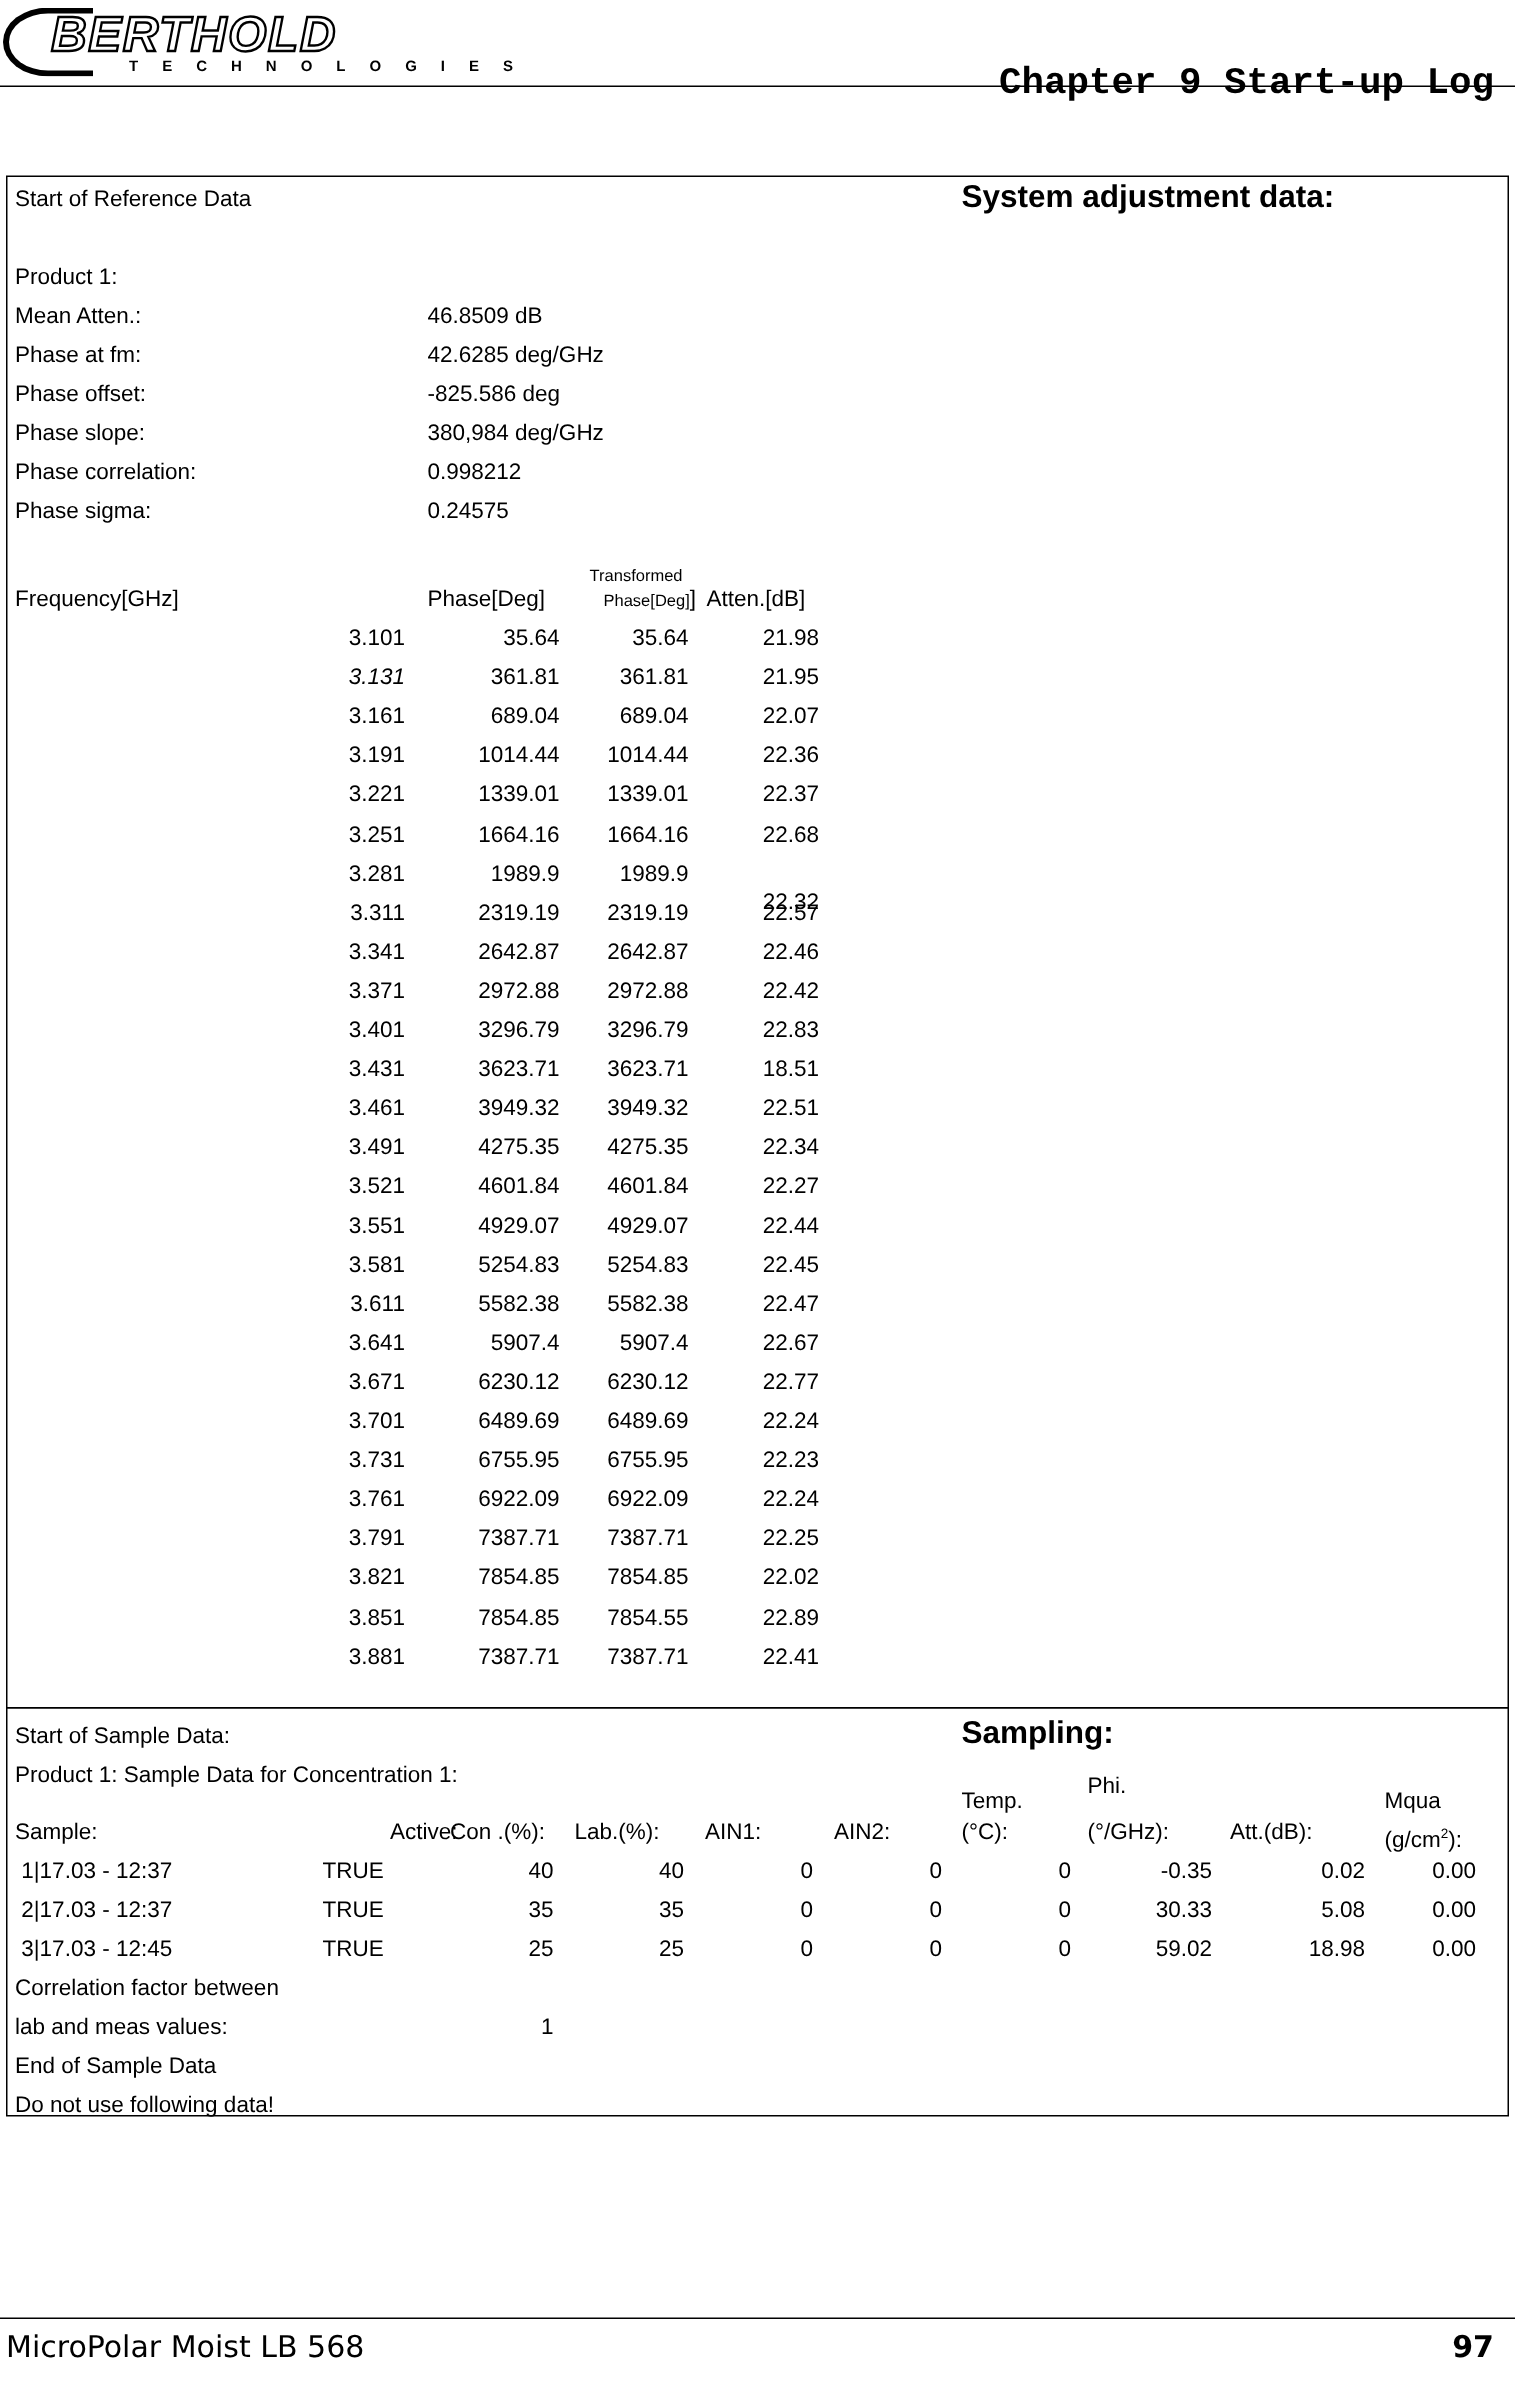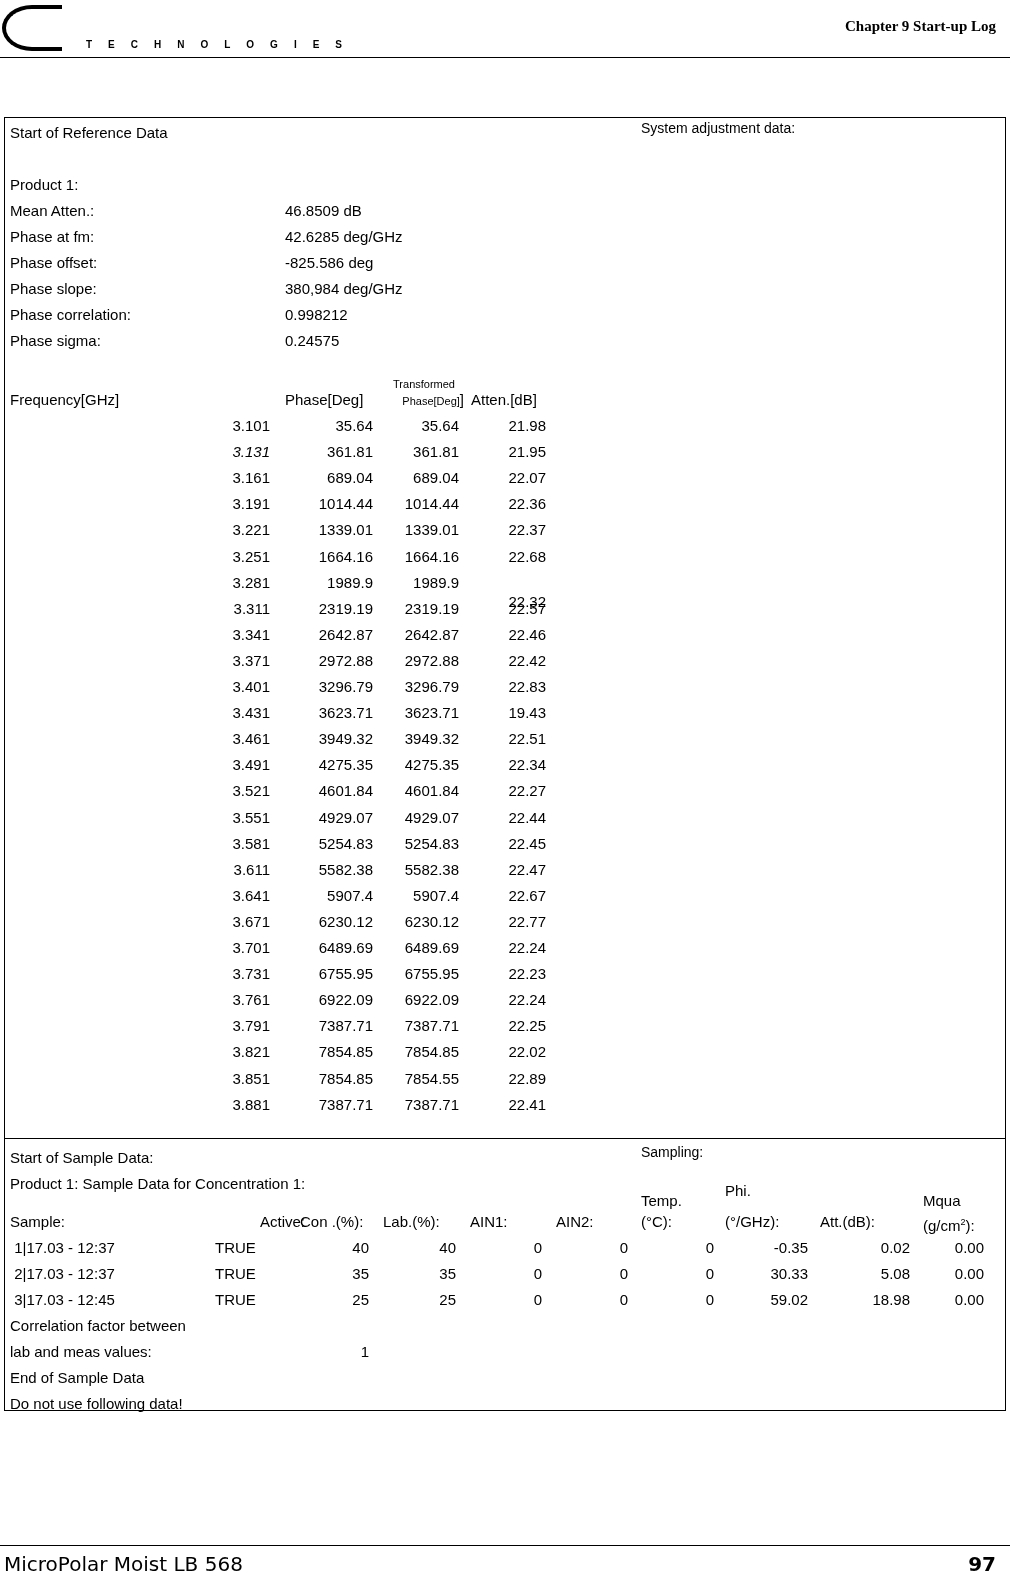--- a/index.html
+++ b/index.html
@@ -4,42 +4,43 @@
 <style>
   * { margin:0; padding:0; box-sizing:border-box; }
   html, body { width:1010px; height:1596px; background:#ffffff; overflow:hidden; }
   body { position:relative; font-family:"Liberation Sans", sans-serif; color:#000; }
 
   .header { position:absolute; left:0; top:0; width:1010px; height:58px; border-bottom:1.5px solid #000; }
   .logo { position:absolute; left:0; top:2px; width:300px; height:52px; }
   .logo-arc { position:absolute; left:2px; top:3px; width:60px; height:46px; border:4px solid #000; border-right:none; border-radius:30px 0 0 30px / 23px 0 0 23px; }
   .logo-word { position:absolute; left:34px; top:2px; font-family:"Liberation Sans", sans-serif; font-style:italic; font-weight:bold; font-size:33px; letter-spacing:1px; color:#fff; -webkit-text-stroke:1.6px #000; }
   .logo-sub { position:absolute; left:86px; top:37px; font-family:"Liberation Sans", sans-serif; font-weight:bold; font-size:10px; letter-spacing:16px; }
-  .chapter-title { position:absolute; right:14px; top:18px; font-family:Liberation Serif, serif; font-weight:bold; font-size:15px; }
+  .chapter-title { position:absolute; right:14px; top:41px; font-family:Liberation Mono, monospace; font-weight:bold; font-size:25px; }
 
   .box { position:absolute; left:4px; width:1002px; border:1.5px solid #000; }
   .box-ref { top:117px; height:1022px; }
   .box-sample { top:1138px; height:273px; }
 
   .t { position:absolute; font-size:15px; white-space:nowrap; line-height:18px; }
   .r { text-align:right; }
-  .bold-h { position:absolute; font-weight:normal; font-size:14px; white-space:nowrap; }
+  .bold-h { position:absolute; font-weight:bold; font-size:21px; white-space:nowrap; }
   .small { font-size:11px; }
   sup { font-size:9px; }
 
   .footer { position:absolute; left:0; top:1545px; width:1010px; border-top:1.5px solid #000; }
   .footer-left { position:absolute; left:4px; top:6px; font-family:"DejaVu Sans", sans-serif; font-size:20px; }
   .footer-right { position:absolute; right:14px; top:6px; font-family:"DejaVu Sans", sans-serif; font-weight:bold; font-size:20px; }
 </style>
 </head>
 <body>
 
 <div class="header">
   <div class="logo">
     <div class="logo-arc"></div>
+    <div class="logo-word">BERTHOLD</div>
     <div class="logo-sub">TECHNOLOGIES</div>
   </div>
   <div class="chapter-title">Chapter 9 Start-up Log</div>
 </div>
 
 <div class="box box-ref">
   <div class="t" style="left:5px;top:6px;">Start of Reference Data</div>
   <div class="bold-h" style="left:636px;top:2px;">System adjustment data:</div>
   <div class="t" style="left:5px;top:58px;">Product 1:</div>
 
@@ -128,21 +129,21 @@
       <div>
         <div class="t r" style="right: 735px; top: 560px;">3.401</div>
         <div class="t r" style="right: 632px; top: 560px;">3296.79</div>
         <div class="t r" style="right: 546px; top: 560px;">3296.79</div>
         <div class="t r" style="right: 459px; top: 560px;">22.83</div>
       </div>
       <div>
         <div class="t r" style="right: 735px; top: 586.1px;">3.431</div>
         <div class="t r" style="right: 632px; top: 586.1px;">3623.71</div>
         <div class="t r" style="right: 546px; top: 586.1px;">3623.71</div>
-        <div class="t r" style="right: 459px; top: 586.1px;">19.43</div>
+        <div class="t r" style="right: 459px; top: 586.1px;">18.51</div>
       </div>
       <div>
         <div class="t r" style="right: 735px; top: 612.2px;">3.461</div>
         <div class="t r" style="right: 632px; top: 612.2px;">3949.32</div>
         <div class="t r" style="right: 546px; top: 612.2px;">3949.32</div>
         <div class="t r" style="right: 459px; top: 612.2px;">22.51</div>
       </div>
       <div>
         <div class="t r" style="right: 735px; top: 638.3px;">3.491</div>
         <div class="t r" style="right: 632px; top: 638.3px;">4275.35</div>

